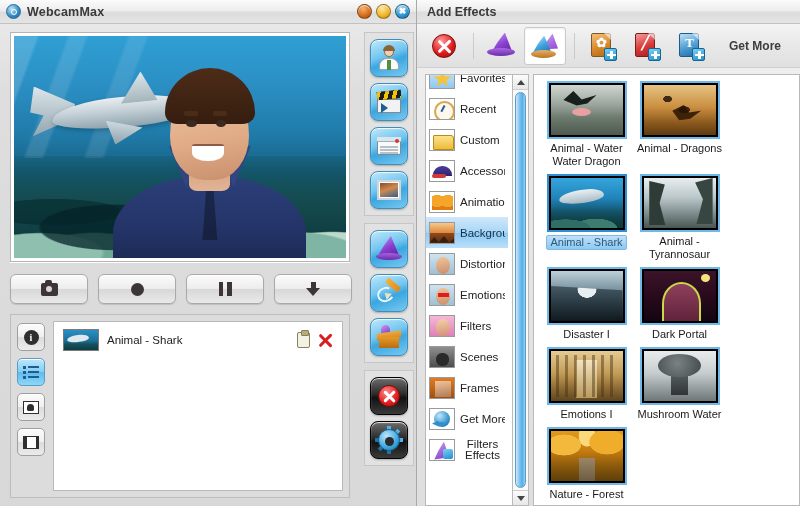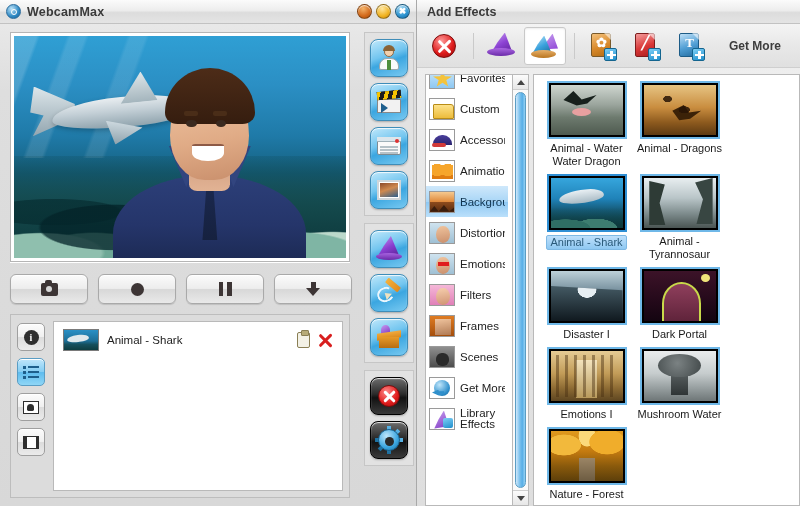--- a/index.html
+++ b/index.html
@@ -397,21 +397,21 @@
   .fxi-doc .plus:after{left:2px;top:5px;width:8.5px;height:2.6px;}
   #get-more{ margin-left:16px;font-size:12px;font-weight:bold;color:#3d3d3d;cursor:pointer;}
 
   #fx-body{ flex:1; display:flex; min-height:0; padding:6px 0 0 8px;}
   
   #cat-wrap{ width:104px;flex:0 0 104px; display:flex; min-height:0;}
   #cat-list{
     flex:1; background:#fff;border:1px solid #b9b9b9;border-right:none;
     overflow:hidden; position:relative;
   }
-  #cat-inner{ position:absolute;left:0;right:4px;top:-13px;}
+  #cat-inner{ position:absolute;left:0;right:4px;top:-13px;text-align:center;}
   .cat-item{
     height:31px;display:flex;align-items:center;gap:5px;padding:0 3px;cursor:pointer;
   }
   .cat-item.selected{
     background:linear-gradient(#cfe8fb,#a9d6f6 50%,#8ec8f2 52%,#bbe0fb);
   }
   .cat-item.selected .cat-label{ color:#10344f;}
   .cat-thumb{
     width:26px;height:22px;flex:0 0 26px;border:1px solid #9a9a9a;background:#fff;
     position:relative;overflow:hidden;
@@ -815,20 +815,24 @@
     <div id="fx-body">
 
       <div id="cat-wrap">
         <div id="cat-list">
           <div id="cat-inner">
             <div class="cat-item">
               <span class="cat-thumb ct-fav"></span>
               <span class="cat-label">Favorites</span>
             </div>
             <div class="cat-item">
+              <span class="cat-thumb ct-recent"></span>
+              <span class="cat-label">Recent</span>
+            </div>
+            <div class="cat-item">
               <span class="cat-thumb ct-custom"></span>
               <span class="cat-label">Custom</span>
             </div>
             <div class="cat-item">
               <span class="cat-thumb ct-acc"></span>
               <span class="cat-label">Accessories</span>
             </div>
             <div class="cat-item">
               <span class="cat-thumb ct-anim"></span>
               <span class="cat-label">Animations</span>
@@ -843,34 +847,34 @@
             </div>
             <div class="cat-item">
               <span class="cat-thumb ct-face emo"></span>
               <span class="cat-label">Emotions</span>
             </div>
             <div class="cat-item">
               <span class="cat-thumb ct-filter"></span>
               <span class="cat-label">Filters</span>
             </div>
             <div class="cat-item">
+              <span class="cat-thumb ct-scene"></span>
+              <span class="cat-label">Scenes</span>
+            </div>
+            <div class="cat-item">
               <span class="cat-thumb ct-frame"></span>
               <span class="cat-label">Frames</span>
             </div>
             <div class="cat-item">
-              <span class="cat-thumb ct-scene"></span>
-              <span class="cat-label">Scenes</span>
-            </div>
-            <div class="cat-item">
               <span class="cat-thumb ct-getmore"></span>
               <span class="cat-label">Get More</span>
             </div>
             <div class="cat-item">
               <span class="cat-thumb ct-install"></span>
-              <span class="cat-label two">Library Effects</span>
+              <span class="cat-label two">Filters Effects</span>
             </div>
           </div>
         </div>
         <div class="vscroll">
           <div class="vs-arrow">
               <span class="a"></span>
             </div>
           <div class="vs-track">
             <div class="vs-thumb"></div>
           </div>

